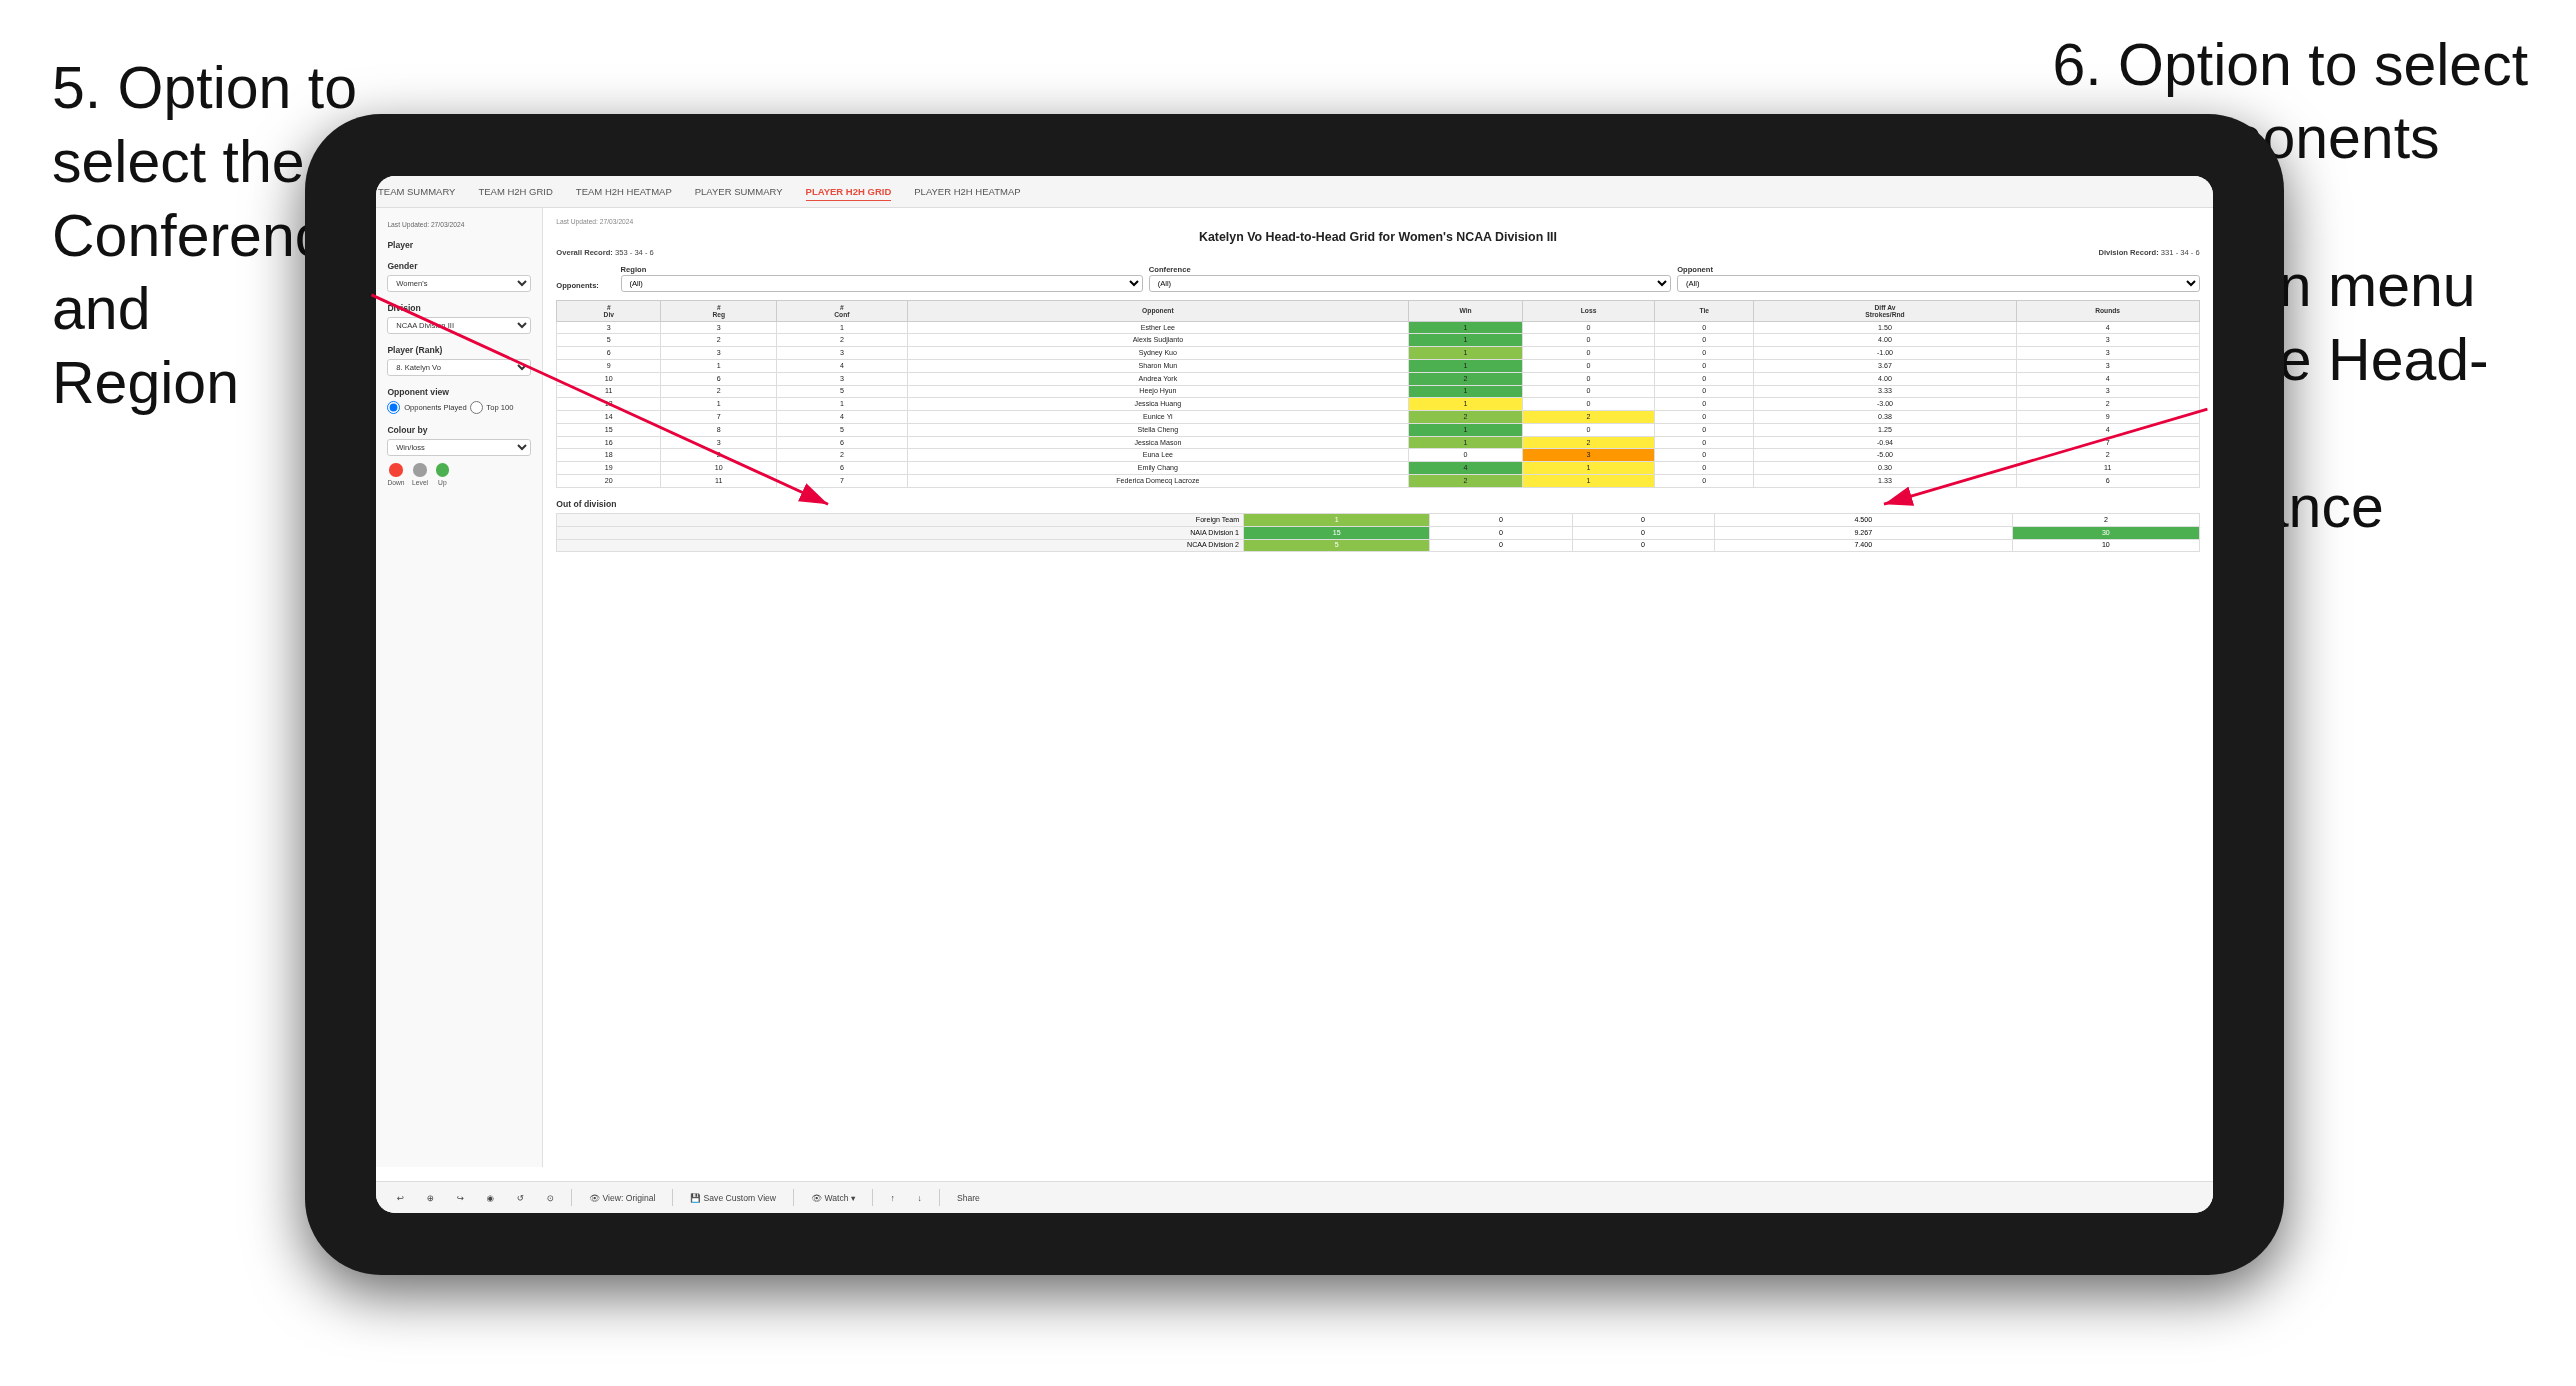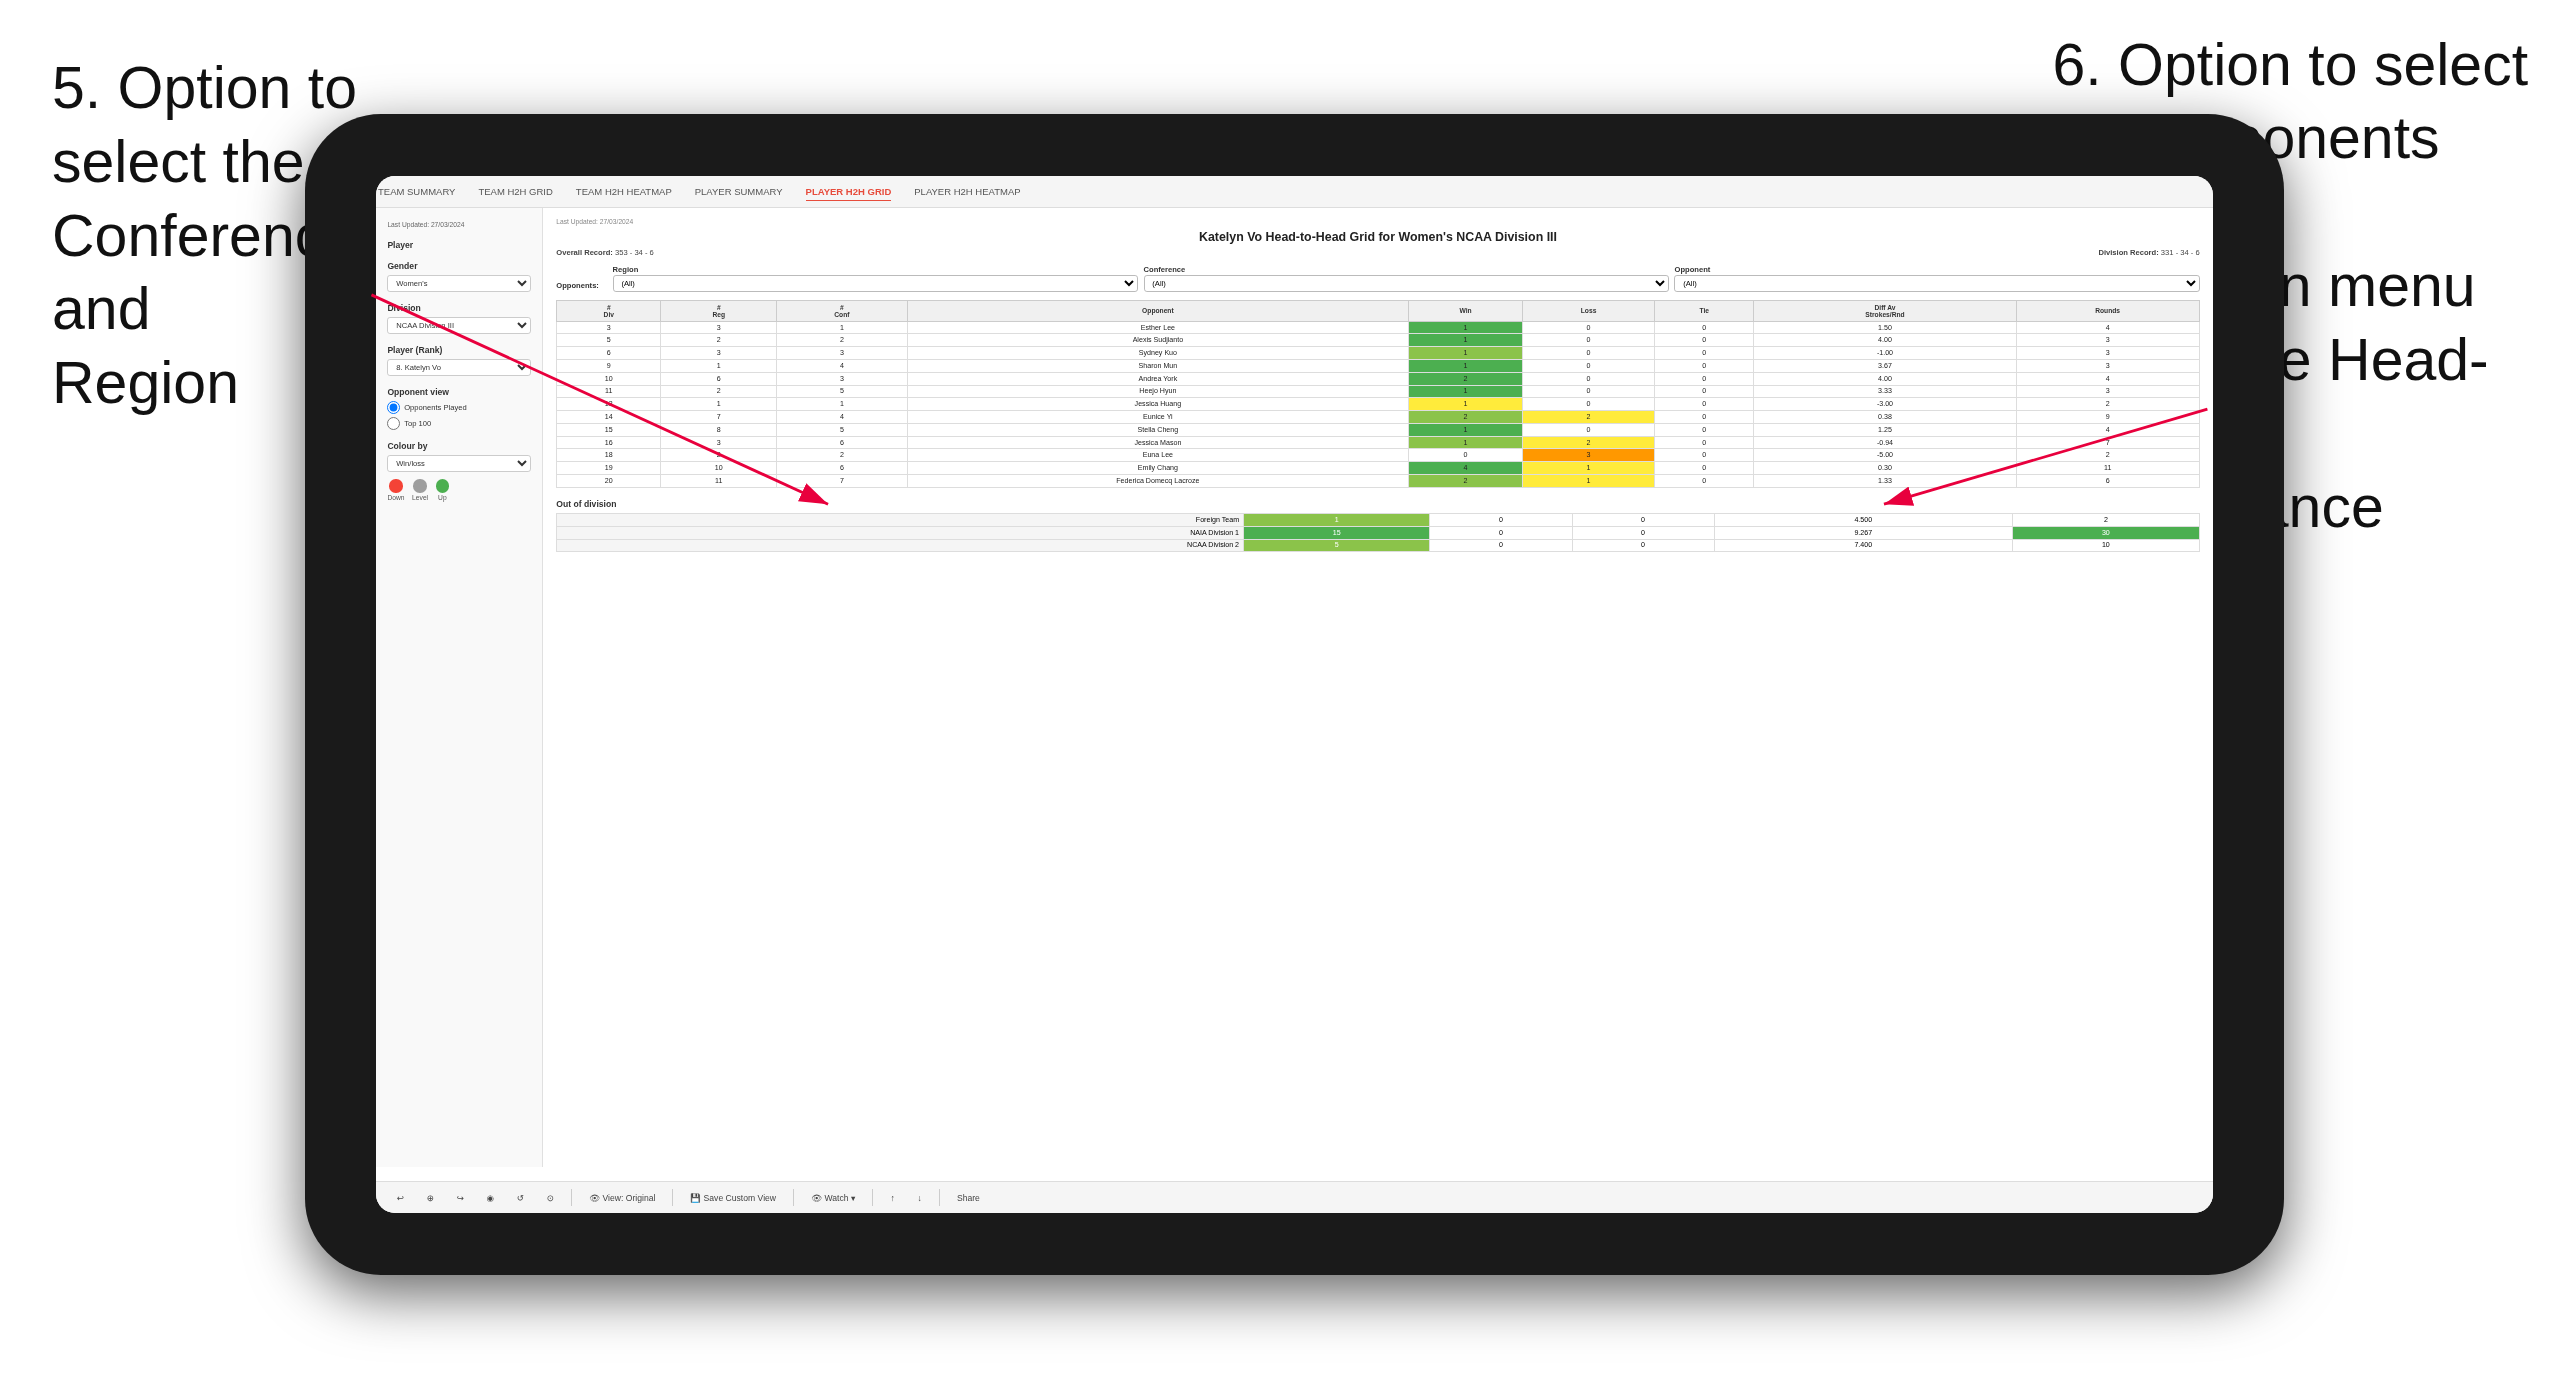--- a/index.html
+++ b/index.html
@@ -172,21 +172,20 @@
       font-size: 7.6px;
       padding: 1.9px 3.8px;
       border: 1px solid #ccc;
       border-radius: 2.9px;
       background: #fff;
       color: #333;
     }
 
     .sidebar-radio-group {
       display: flex;
-      flex-direction: column;
       gap: 2.9px;
     }
 
     .sidebar-radio {
       display: flex;
       align-items: center;
       gap: 3.8px;
       font-size: 7.6px;
       color: #333;
     }
@@ -284,21 +283,21 @@
       border: 1px solid #bbb;
       border-radius: 2.9px;
       background: #fff;
       width: 100%;
     }
 
     .opponents-label {
       font-size: 7.6px;
       color: #333;
       font-weight: 600;
-      margin-right: 8px;
+      margin-right: 16px;
       align-self: flex-end;
       padding-bottom: 1.9px;
     }
 
     
     .data-table {
       width: 100%;
       border-collapse: collapse;
       font-size: 7.6px;
       margin-bottom: 11.4px;

